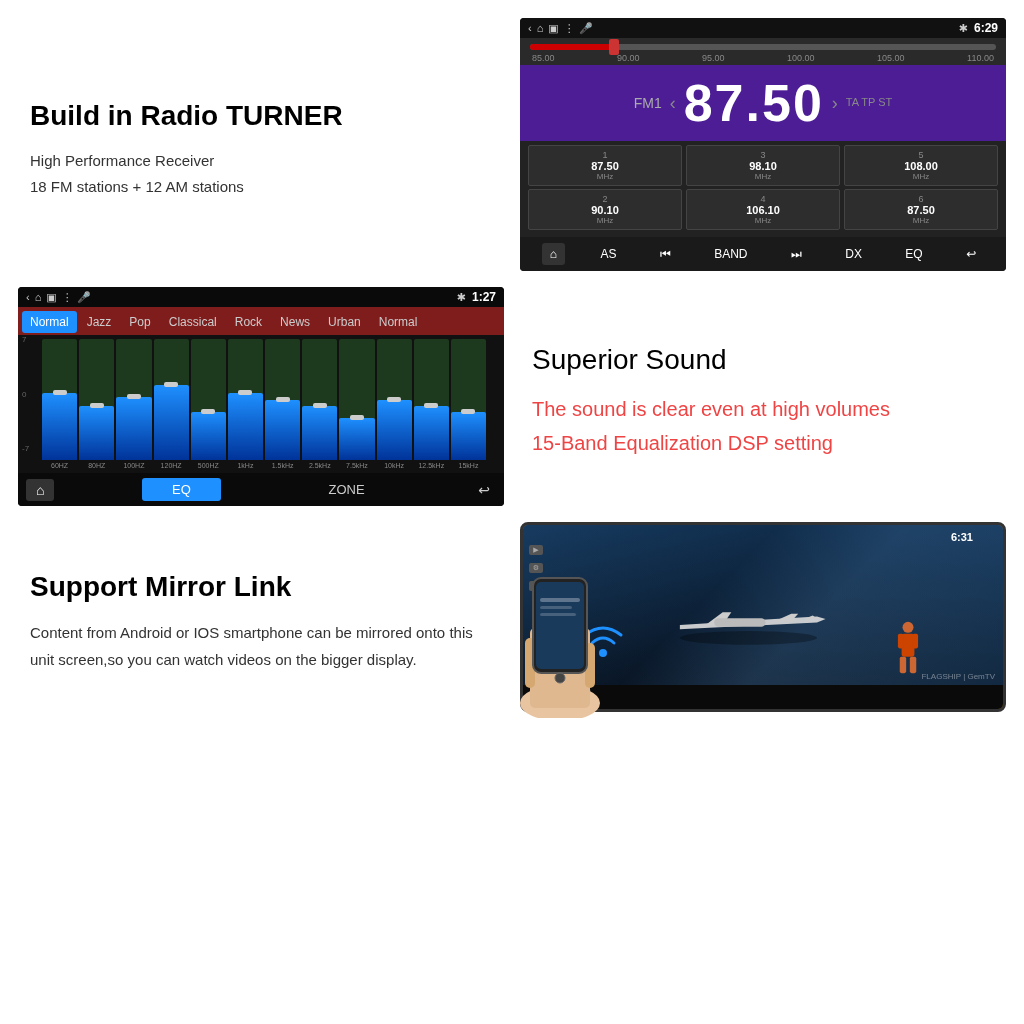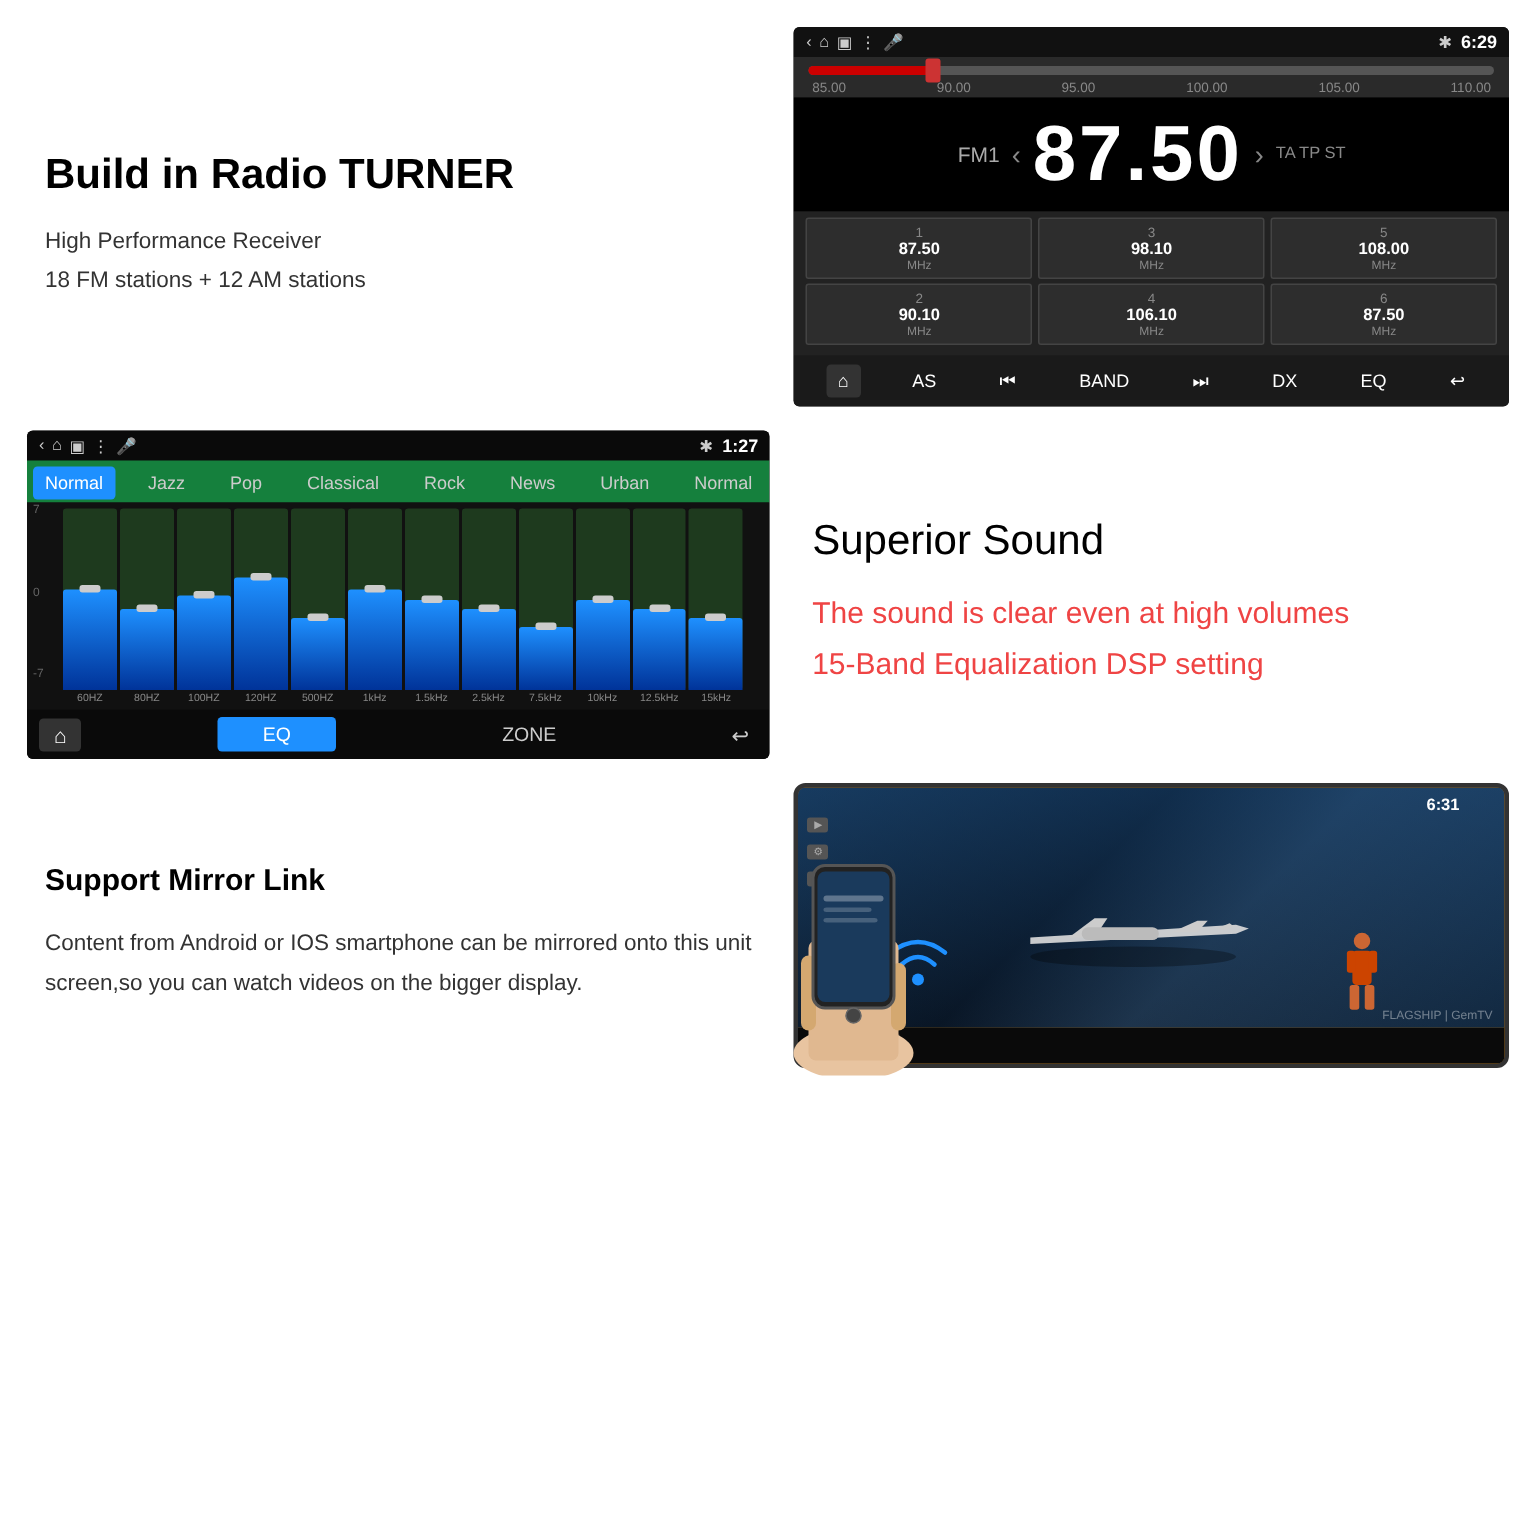--- a/index.html
+++ b/index.html
@@ -89,21 +89,21 @@
       transform: translateX(-50%);
     }
     .seek-labels {
       display: flex;
       justify-content: space-between;
       font-size: 9px;
       color: #888;
       padding: 0 2px;
     }
     .radio-freq-display {
-      background: #000000;
+      background: #4c1d95;
       display: flex;
       align-items: center;
       justify-content: center;
       padding: 8px 10px;
       gap: 8px;
     }
     .radio-band { color: #aaa; font-size: 14px; }
     .radio-arrow { color: #888; font-size: 18px; }
     .radio-freq-number {
       font-size: 52px;
@@ -166,23 +166,23 @@
       justify-content: space-between;
       align-items: center;
       padding: 3px 8px;
       font-size: 11px;
       color: #ccc;
     }
     .eq-status-bar .icons { display: flex; gap: 5px; }
     .eq-status-bar .time { color: #fff; font-weight: bold; font-size: 12px; }
     .eq-mode-row {
       display: flex;
-      background: #15803d;
+      background: #7f1d1d;
       padding: 4px 4px 2px;
-      gap: 14px;
+      gap: 2px;
       overflow: hidden;
     }
     .eq-mode-btn {
       padding: 4px 8px;
       font-size: 12px;
       color: #ccc;
       border-radius: 3px;
       white-space: nowrap;
     }
     .eq-mode-btn.active {
@@ -305,21 +305,21 @@
 
     
     .mirror-text {
       padding: 20px 20px 10px 20px;
       display: flex;
       flex-direction: column;
       justify-content: center;
       grid-column: 1;
     }
     .mirror-text h2 {
-      font-size: 20px;
+      font-size: 28px;
       font-weight: 900;
       margin-bottom: 16px;
       font-family: Impact, Arial Black, sans-serif;
     }
     .mirror-text p {
       font-size: 15px;
       color: #333;
       line-height: 1.8;
     }
 

